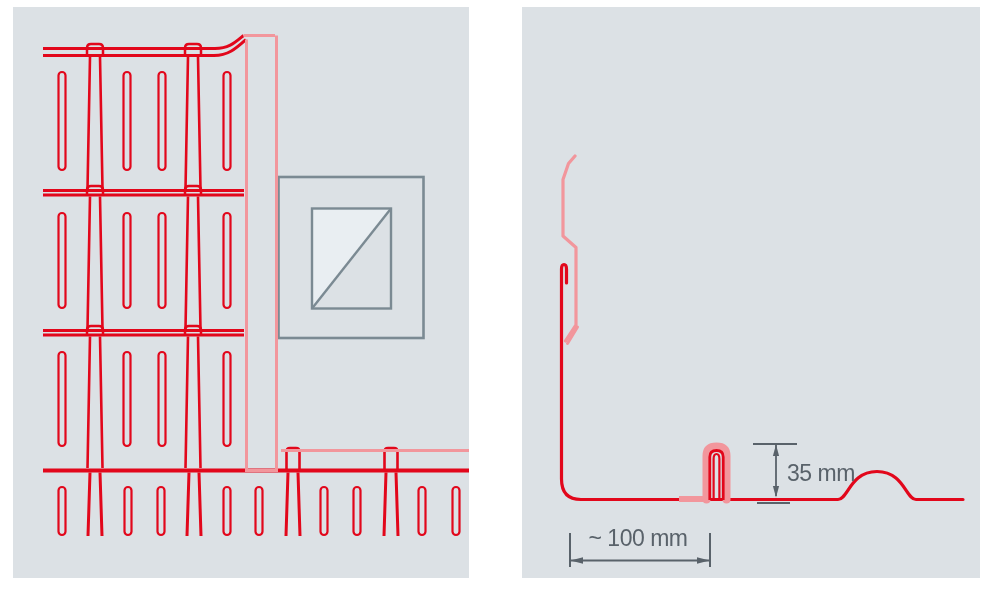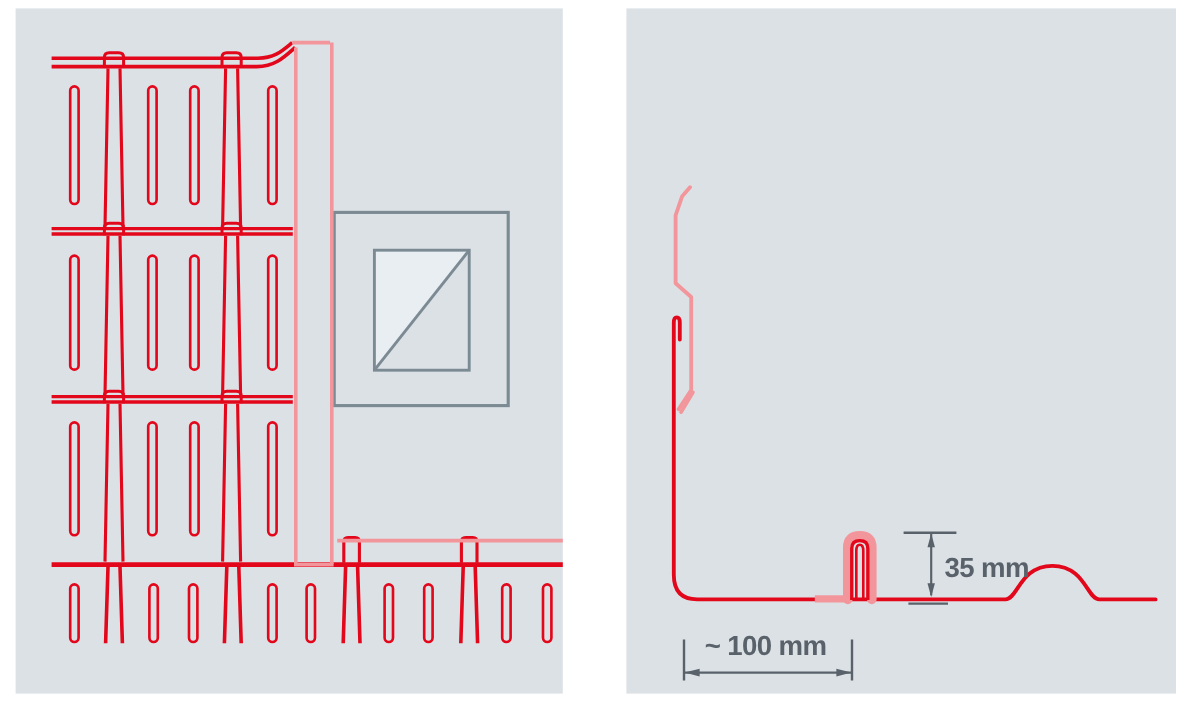--- a/index.html
+++ b/index.html
@@ -6,21 +6,21 @@
     --page-background:#ffffff;
     --panel-background:#dce1e5;
     --line-red:#e2071b;
     --line-light-red:#f2969c;
     --dimension-gray:#59626a;
     --window-frame-gray:#7b8a93;
     --window-glass:#e9eef2;
   }
   html,body{margin:0;padding:0;background:var(--page-background);}
   .canvas{position:relative;width:992px;height:589px;background:var(--page-background);
-          font-family:"Liberation Sans", sans-serif;overflow:hidden;font-weight:bold;}
+          font-family:"Liberation Sans", sans-serif;overflow:hidden;}
   .panel{position:absolute;top:7px;height:571px;background:var(--panel-background);}
   .panel-left{left:13px;width:456px;}
   .panel-right{left:522px;width:458px;}
   svg{display:block;width:100%;height:100%;}
   .ln-red{stroke:var(--line-red);fill:none;}
   .ln-light{stroke:var(--line-light-red);fill:none;}
   .ln-dim{stroke:var(--dimension-gray);fill:none;}
   .fill-dim{fill:var(--dimension-gray);stroke:none;}
   .ln-frame{stroke:var(--window-frame-gray);fill:none;}
   .glass{fill:var(--window-glass);stroke:none;}

